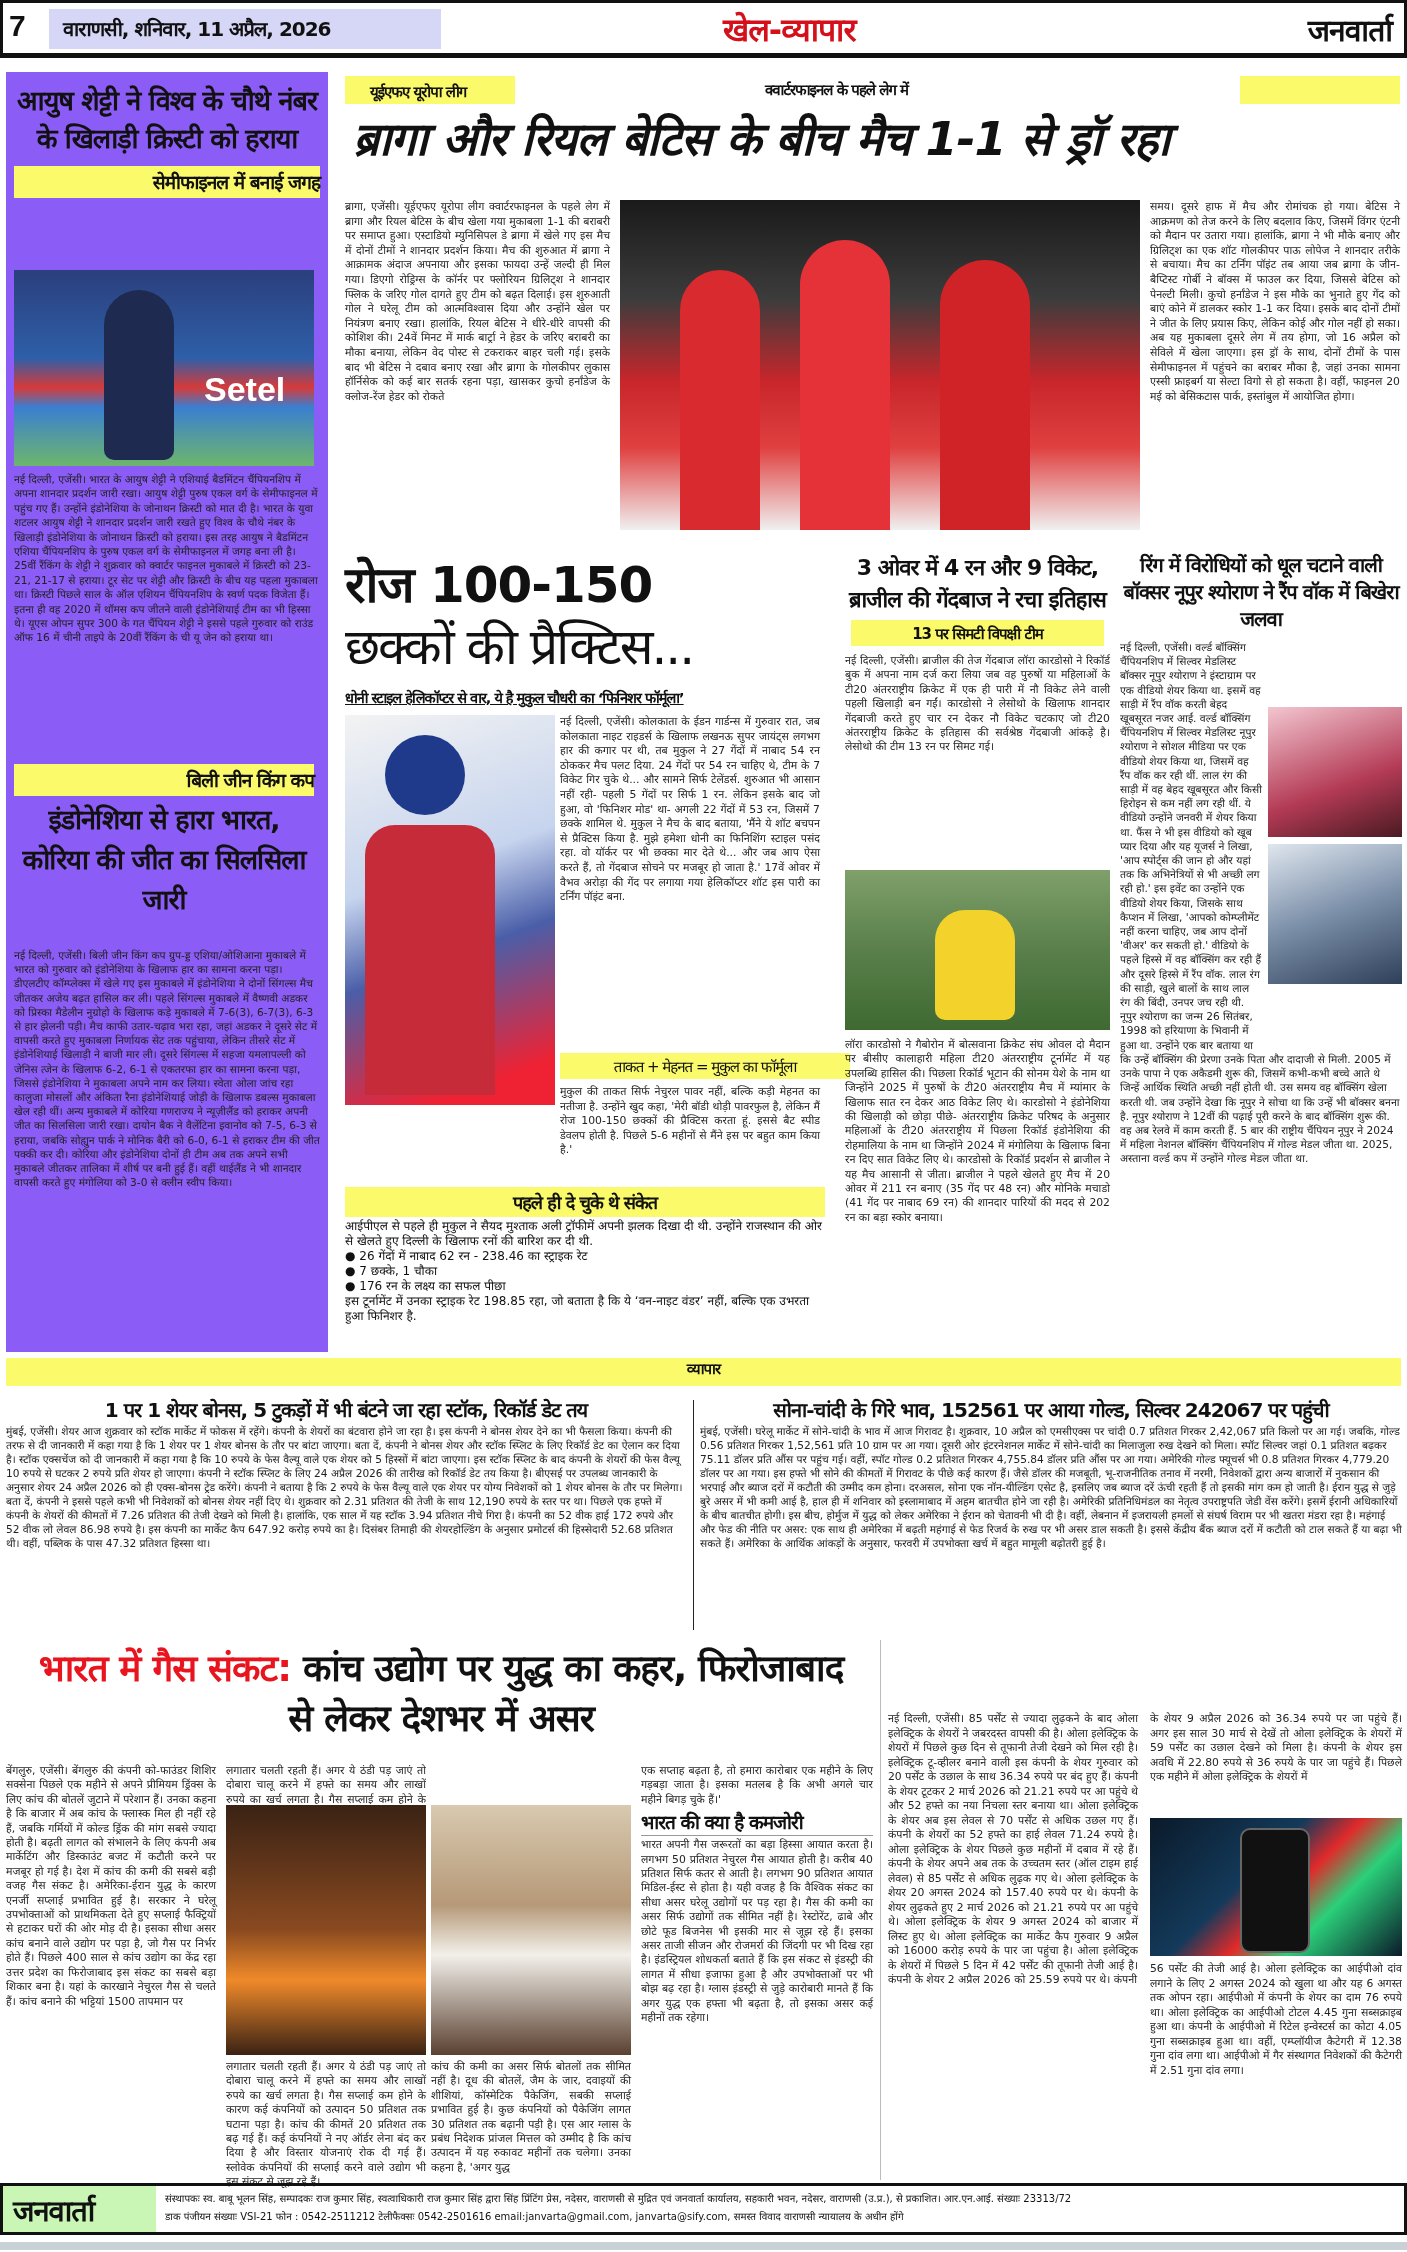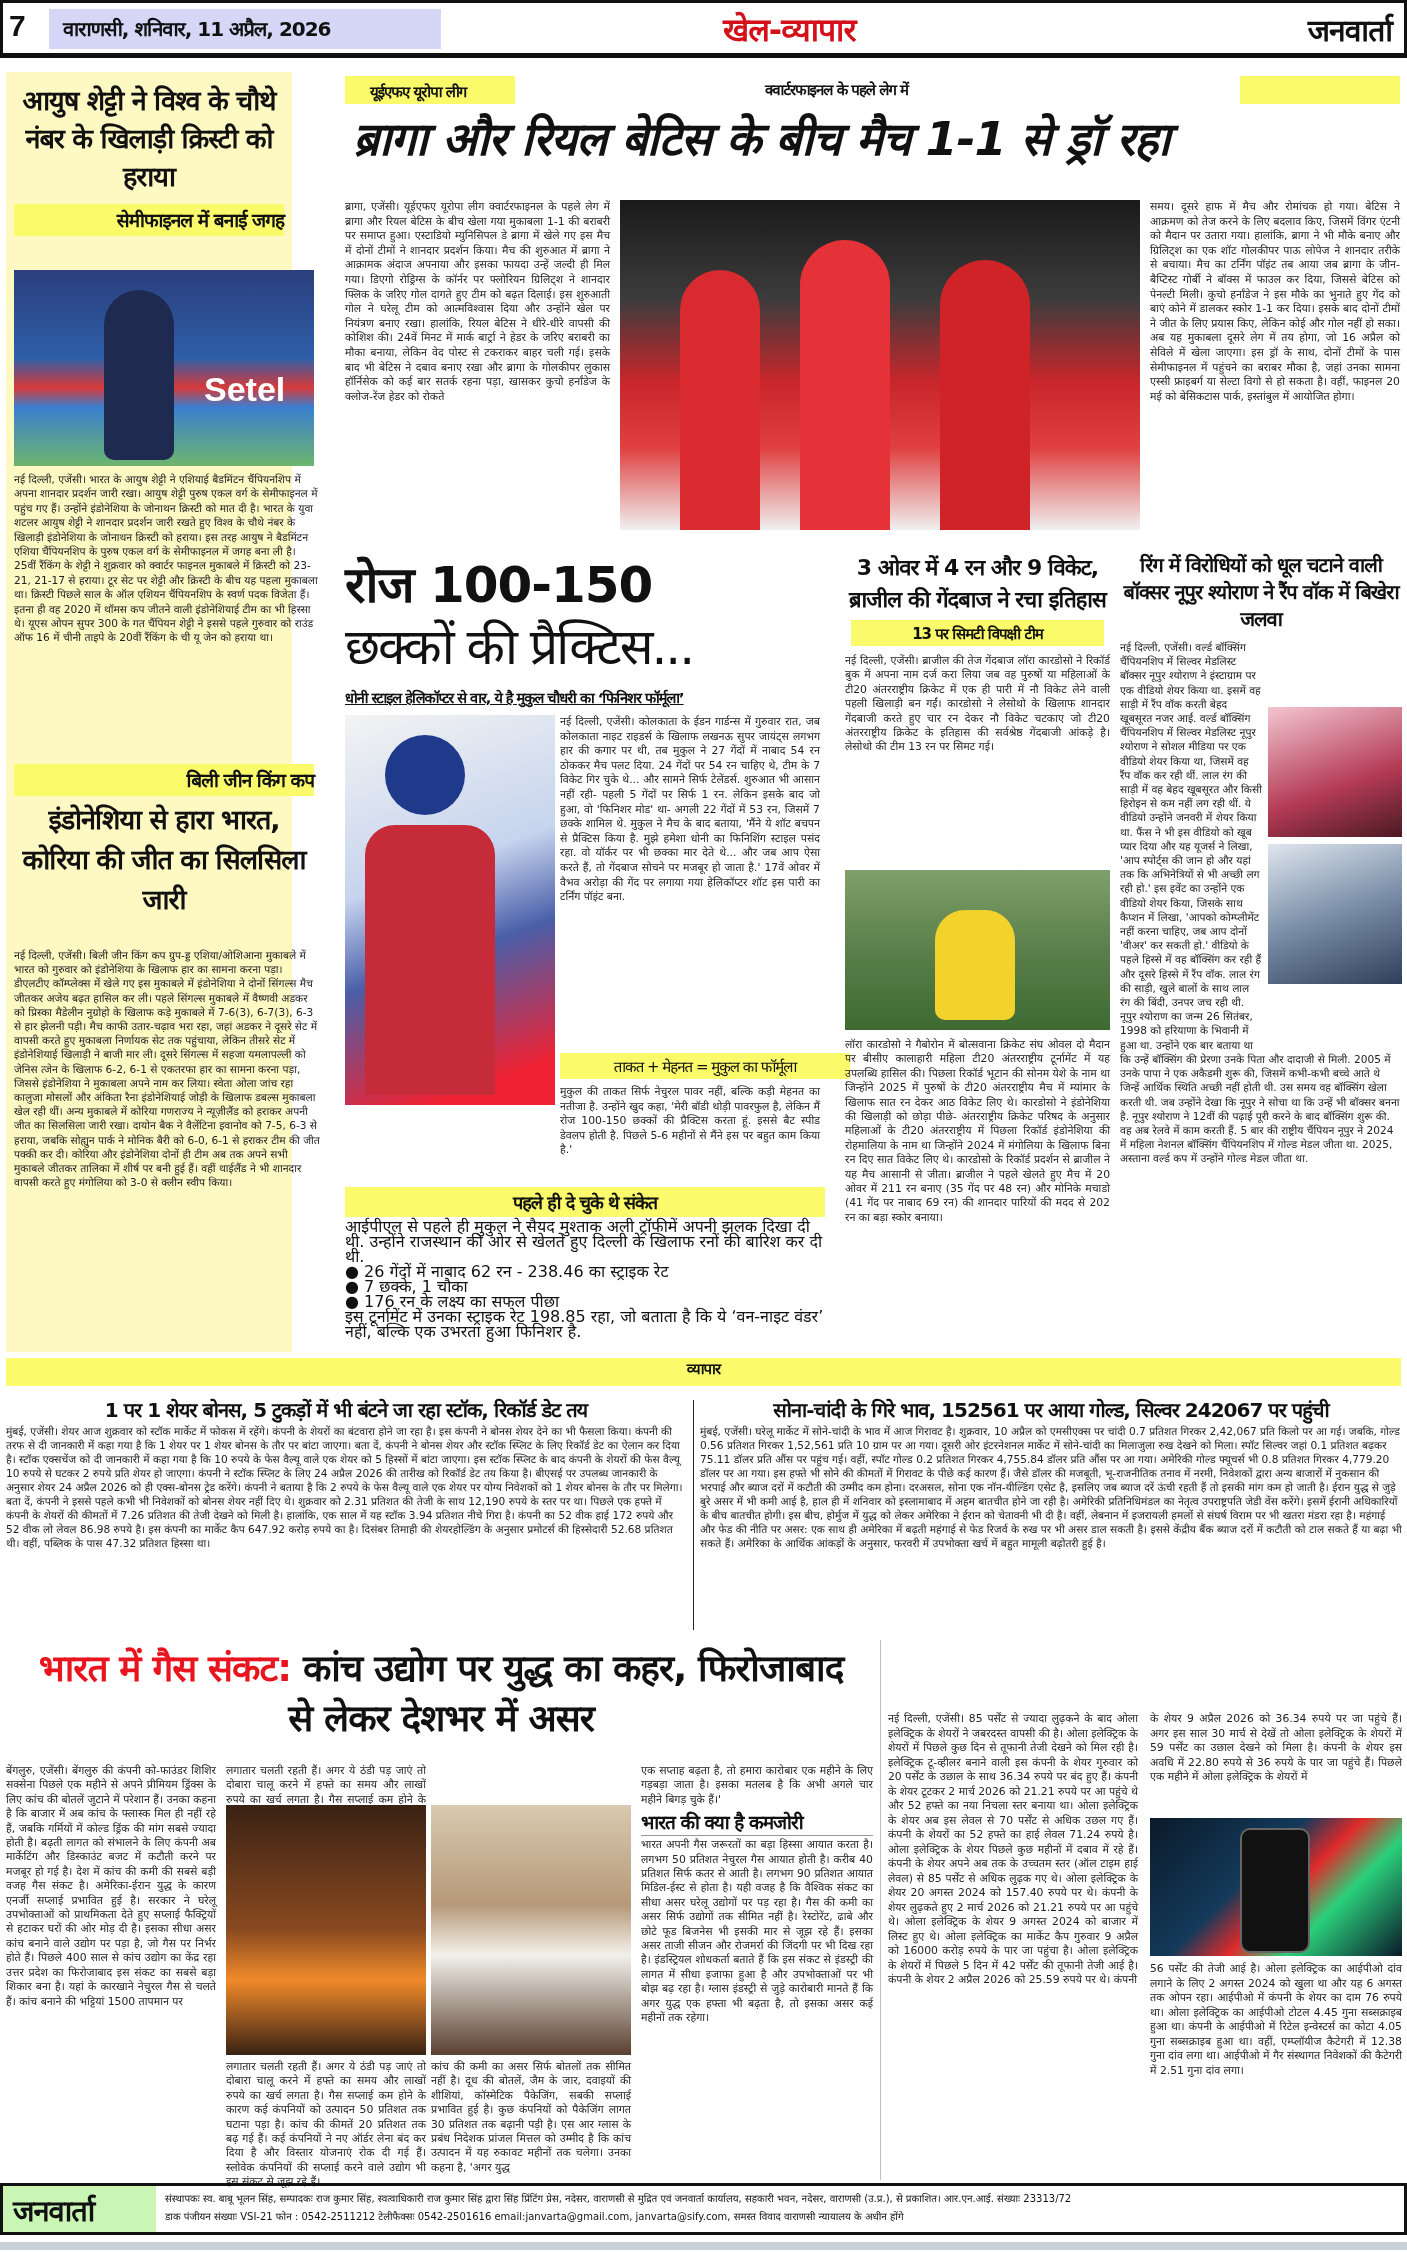--- a/index.html
+++ b/index.html
@@ -18,21 +18,21 @@
 </head>
 <body>
 
 <div class="abs masthead">
   <div class="abs" style="left:6px;top:6px;font-size:30px;font-weight:bold;font-family:'Liberation Sans',sans-serif">7</div>
   <div class="abs" style="left:46px;top:6px;width:392px;height:40px;background:#d6d6f7;font-size:20px;font-weight:bold;padding:6px 14px;letter-spacing:-1px">वाराणसी, शनिवार, 11 अप्रैल, 2026</div>
   <div class="abs" style="left:720px;top:4px;font-size:32px;font-weight:bold;color:#d4111b;letter-spacing:-1px">खेल-व्यापार</div>
   <div class="abs" style="right:12px;top:6px;font-size:30px;font-weight:bold;letter-spacing:-1px">जनवार्ता</div>
 </div>
 
-<div class="abs" style="left:6px;top:72px;width:286px;height:1280px;background:#fef9c3">
+<div class="abs" style="left:6px;top:72px;width:322px;height:1280px;background:#8b5cf6">
   <div class="head" style="font-size:27px;line-height:38px;padding:10px 10px 0">आयुष शेट्टी ने विश्व के चौथे नंबर के खिलाड़ी क्रिस्टी को हराया</div>
   <div class="hl sub-hl" style="margin:8px 8px 0">सेमीफाइनल में बनाई जगह</div>
   <div class="ph" style="left:8px;top:198px;width:300px;height:196px;background:linear-gradient(180deg,#2b3f7d 0%,#2e5fa8 45%,#d63a3a 60%,#3a7fd0 70%,#6db66d 100%)">
     <div class="abs" style="left:190px;top:100px;color:#fff;font-size:34px;font-weight:bold;font-family:'Liberation Sans',sans-serif">Setel</div>
     <div class="abs" style="left:90px;top:20px;width:70px;height:170px;background:#1e2a50;border-radius:35px 35px 10px 10px"></div>
   </div>
   <div class="body-text abs" style="left:8px;top:400px;width:306px;font-size:10.6px;line-height:14.4px;text-align:left">नई दिल्ली, एजेंसी। भारत के आयुष शेट्टी ने एशियाई बैडमिंटन चैंपियनशिप में अपना शानदार प्रदर्शन जारी रखा। आयुष शेट्टी पुरुष एकल वर्ग के सेमीफाइनल में पहुंच गए हैं। उन्होंने इंडोनेशिया के जोनाथन क्रिस्टी को मात दी है। भारत के युवा शटलर आयुष शेट्टी ने शानदार प्रदर्शन जारी रखते हुए विश्व के चौथे नंबर के खिलाड़ी इंडोनेशिया के जोनाथन क्रिस्टी को हराया। इस तरह आयुष ने बैडमिंटन एशिया चैंपियनशिप के पुरुष एकल वर्ग के सेमीफाइनल में जगह बना ली है। 25वीं रैंकिंग के शेट्टी ने शुक्रवार को क्वार्टर फाइनल मुकाबले में क्रिस्टी को 23-21, 21-17 से हराया। टूर सेट पर शेट्टी और क्रिस्टी के बीच यह पहला मुकाबला था। क्रिस्टी पिछले साल के ऑल एशियन चैंपियनशिप के स्वर्ण पदक विजेता हैं। इतना ही वह 2020 में थॉमस कप जीतने वाली इंडोनेशियाई टीम का भी हिस्सा थे। यूएस ओपन सुपर 300 के गत चैंपियन शेट्टी ने इससे पहले गुरुवार को राउंड ऑफ 16 में चीनी ताइपे के 20वीं रैंकिंग के ची यू जेन को हराया था।</div>
   <div class="hl sub-hl abs" style="left:8px;top:692px;width:300px">बिली जीन किंग कप</div>
   <div class="head abs" style="left:8px;top:728px;width:300px;font-size:27px;line-height:40px">इंडोनेशिया से हारा भारत, कोरिया की जीत का सिलसिला जारी</div>
   <div class="body-text abs" style="left:8px;top:876px;width:306px;font-size:10.6px;line-height:14.2px;text-align:left">नई दिल्ली, एजेंसी। बिली जीन किंग कप ग्रुप-ड्ड एशिया/ओशिआना मुकाबले में भारत को गुरुवार को इंडोनेशिया के खिलाफ हार का सामना करना पड़ा। डीएलटीए कॉम्प्लेक्स में खेले गए इस मुकाबले में इंडोनेशिया ने दोनों सिंगल्स मैच जीतकर अजेय बढ़त हासिल कर ली। पहले सिंगल्स मुकाबले में वैष्णवी अडकर को प्रिस्का मैडेलीन नुग्रोहो के खिलाफ कड़े मुकाबले में 7-6(3), 6-7(3), 6-3 से हार झेलनी पड़ी। मैच काफी उतार-चढ़ाव भरा रहा, जहां अडकर ने दूसरे सेट में वापसी करते हुए मुकाबला निर्णायक सेट तक पहुंचाया, लेकिन तीसरे सेट में इंडोनेशियाई खिलाड़ी ने बाजी मार ली। दूसरे सिंगल्स में सहजा यमलापल्ली को जेनिस त्जेन के खिलाफ 6-2, 6-1 से एकतरफा हार का सामना करना पड़ा, जिससे इंडोनेशिया ने मुकाबला अपने नाम कर लिया। स्वेता ओला जांच रहा कालुजा मोसलों और अंकिता रैना इंडोनेशियाई जोड़ी के खिलाफ डबल्स मुकाबला खेल रही थीं। अन्य मुकाबले में कोरिया गणराज्य ने न्यूज़ीलैंड को हराकर अपनी जीत का सिलसिला जारी रखा। दायोन बैक ने वैलेंटिना इवानोव को 7-5, 6-3 से हराया, जबकि सोह्युन पार्क ने मोनिक बैरी को 6-0, 6-1 से हराकर टीम की जीत पक्की कर दी। कोरिया और इंडोनेशिया दोनों ही टीम अब तक अपने सभी मुकाबले जीतकर तालिका में शीर्ष पर बनी हुई हैं। वहीं थाईलैंड ने भी शानदार वापसी करते हुए मंगोलिया को 3-0 से क्लीन स्वीप किया।</div>
@@ -57,21 +57,21 @@
   <div class="abs" style="left:0;top:62px;font-size:50px;font-weight:normal;line-height:60px;letter-spacing:-2px">छक्कों की प्रैक्टिस...</div>
   <div class="abs" style="left:0;top:132px;width:470px;font-size:14.5px;font-weight:bold;text-decoration:underline;letter-spacing:-1px">धोनी स्टाइल हेलिकॉप्टर से वार, ये है मुकुल चौधरी का ‘फिनिशर फॉर्मूला’</div>
   <div class="ph" style="left:0;top:160px;width:210px;height:390px;background:linear-gradient(160deg,#f3f3f3 0%,#c6d4ee 40%,#4a5ea8 60%,#e23 90%)">
     <div class="abs" style="left:40px;top:20px;width:80px;height:80px;background:#1f3a8a;border-radius:50%"></div>
     <div class="abs" style="left:20px;top:110px;width:130px;height:270px;background:#c62b3a;border-radius:30px 30px 0 0"></div>
   </div>
   <div class="abs body-text" style="left:215px;top:160px;width:260px;font-size:10.8px;line-height:14.6px">नई दिल्ली, एजेंसी। कोलकाता के ईडन गार्डन्स में गुरुवार रात, जब कोलकाता नाइट राइडर्स के खिलाफ लखनऊ सुपर जायंट्स लगभग हार की कगार पर थी, तब मुकुल ने 27 गेंदों में नाबाद 54 रन ठोककर मैच पलट दिया. 24 गेंदों पर 54 रन चाहिए थे, टीम के 7 विकेट गिर चुके थे... और सामने सिर्फ टेलेंडर्स. शुरुआत भी आसान नहीं रही- पहली 5 गेंदों पर सिर्फ 1 रन. लेकिन इसके बाद जो हुआ, वो 'फिनिशर मोड' था- अगली 22 गेंदों में 53 रन, जिसमें 7 छक्के शामिल थे. मुकुल ने मैच के बाद बताया, 'मैंने ये शॉट बचपन से प्रैक्टिस किया है. मुझे हमेशा धोनी का फिनिशिंग स्टाइल पसंद रहा. वो यॉर्कर पर भी छक्का मार देते थे... और जब आप ऐसा करते हैं, तो गेंदबाज सोचने पर मजबूर हो जाता है.' 17वें ओवर में वैभव अरोड़ा की गेंद पर लगाया गया हेलिकॉप्टर शॉट इस पारी का टर्निंग पॉइंट बना.</div>
   <div class="abs hl" style="left:215px;top:498px;width:290px;font-size:15px;font-weight:normal;text-align:center;padding:3px 0;letter-spacing:-1px">ताकत + मेहनत = मुकुल का फॉर्मूला</div>
   <div class="abs body-text" style="left:215px;top:530px;width:260px;font-size:10.8px;line-height:14.6px">मुकुल की ताकत सिर्फ नेचुरल पावर नहीं, बल्कि कड़ी मेहनत का नतीजा है. उन्होंने खुद कहा, 'मेरी बॉडी थोड़ी पावरफुल है, लेकिन मैं रोज 100-150 छक्कों की प्रैक्टिस करता हूं. इससे बैट स्पीड डेवलप होती है. पिछले 5-6 महीनों से मैंने इस पर बहुत काम किया है.'</div>
   <div class="abs hl" style="left:0;top:632px;width:480px;font-size:18px;font-weight:bold;text-align:center;padding:3px 0;letter-spacing:-1px">पहले ही दे चुके थे संकेत</div>
-  <div class="abs" style="left:0;top:664px;width:480px;font-size:16px;line-height:15px">
+  <div class="abs" style="left:0;top:664px;width:480px;font-size:12px;line-height:15px">
     <div>आईपीएल से पहले ही मुकुल ने सैयद मुश्ताक अली ट्रॉफीमें अपनी झलक दिखा दी थी. उन्होंने राजस्थान की ओर से खेलते हुए दिल्ली के खिलाफ रनों की बारिश कर दी थी.</div>
     <ul class="bullets">
       <li>26 गेंदों में नाबाद 62 रन - 238.46 का स्ट्राइक रेट</li>
       <li>7 छक्के, 1 चौका</li>
       <li>176 रन के लक्ष्य का सफल पीछा</li>
     </ul>
     <div>इस टूर्नामेंट में उनका स्ट्राइक रेट 198.85 रहा, जो बताता है कि ये ‘वन-नाइट वंडर’ नहीं, बल्कि एक उभरता हुआ फिनिशर है.</div>
   </div>
 </div>
 

